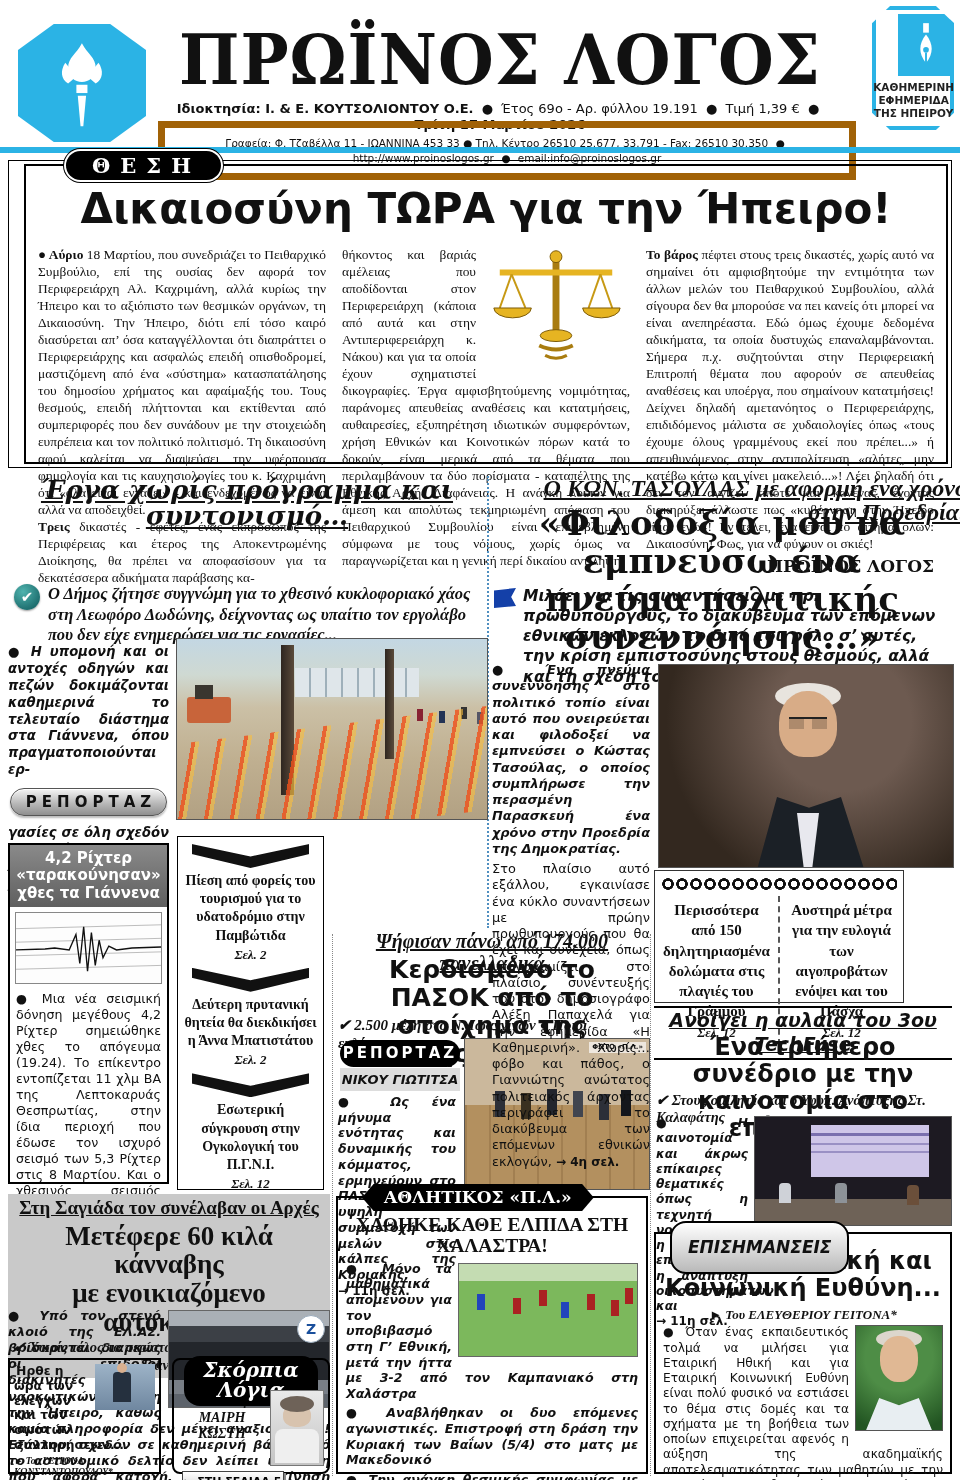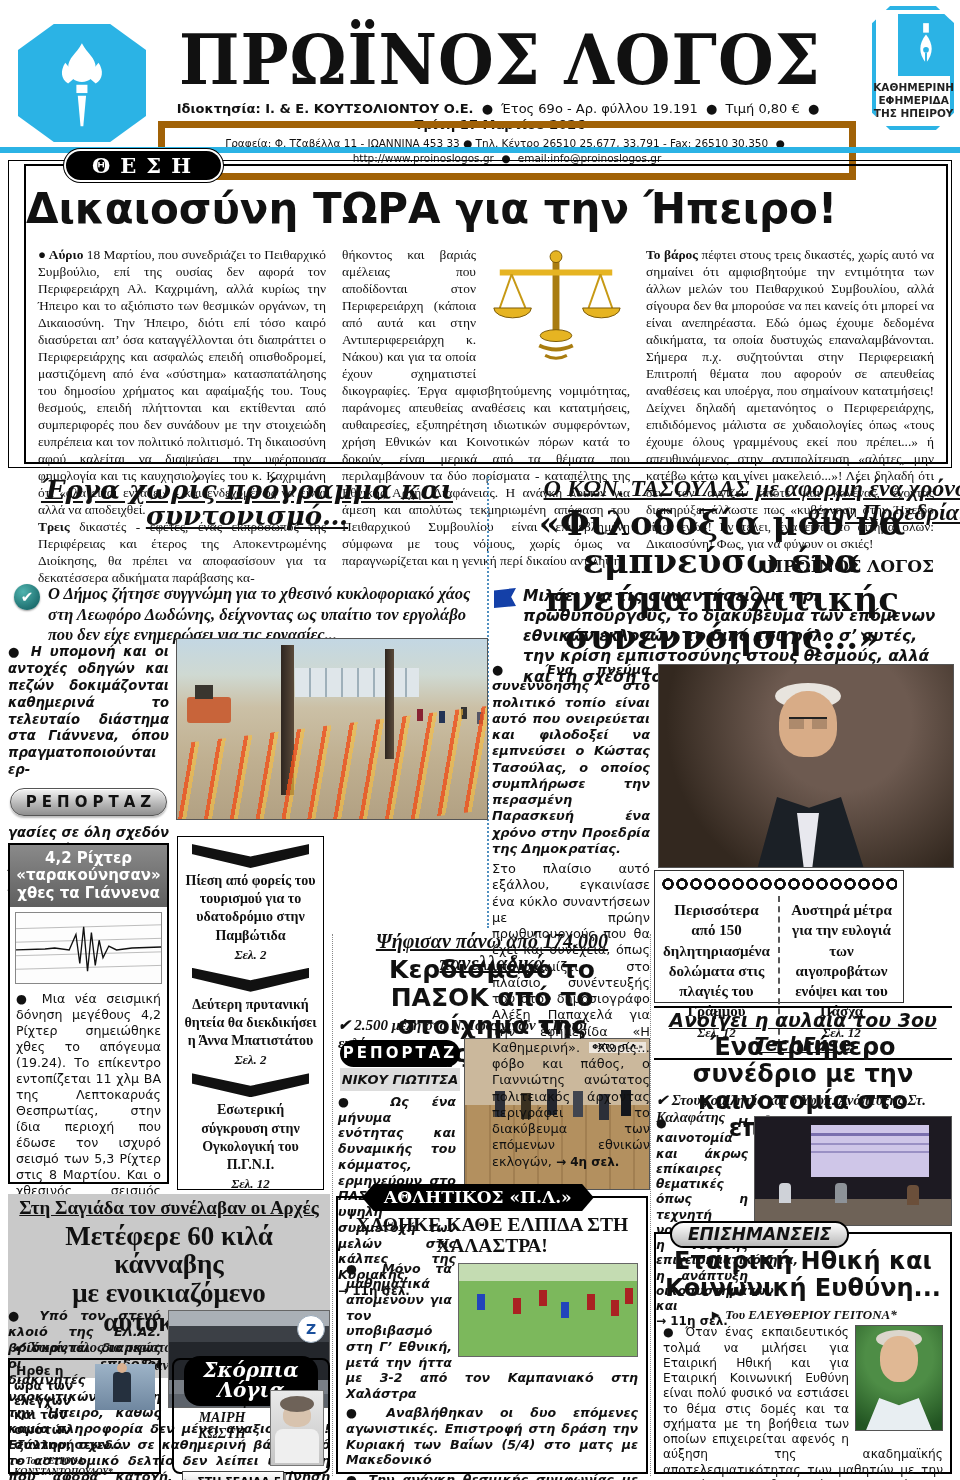--- a/index.html
+++ b/index.html
@@ -27,21 +27,21 @@
   .nib-bg{margin-top:8px;width:56px;height:62px;background:#2bb3e5;display:flex;align-items:center;justify-content:center;}
   .tagline{font:700 10.5px/1.25 "DejaVu Sans",sans-serif;text-align:center;margin-top:5px;color:#222;}
   .cyan-bar{left:0;top:147px;width:960px;height:6px;background:#2bb3e5;}
 
   
   .editorial{left:8px;top:160px;width:942px;height:306px;border:1px solid #000;}
   .ed-inner{position:absolute;left:3px;top:3px;right:3px;bottom:3px;border:2px solid #000;margin-left:12px;}
   .thesi{left:40px;top:-15px;background:#000;color:#fff;font:700 21px "DejaVu Serif",serif;
     letter-spacing:10px;padding:2px 20px 2px 26px;border-radius:16px;
     box-shadow:0 0 0 2px #fff,0 0 0 3px #000;}
-  .ed-head{left:0;right:0;top:22px;font:700 42px/1 "DejaVu Sans",sans-serif;}
+  .ed-head{left:0;right:0;top:22px;font:700 42px/1 "DejaVu Sans",sans-serif;text-align:center;}
   .ed-cols{position:absolute;left:12px;right:12px;top:80px;bottom:6px;display:flex;gap:16px;
     font:13.4px/1.27 "Liberation Serif",serif;text-align:justify;}
   .ed-col{flex:1;}
   .scales-wrap{float:right;width:148px;height:122px;margin:0 0 4px 6px;}
   .ed-sig{text-align:right;font:700 17px "DejaVu Serif",serif;margin-top:4px;}
 
   
   .vdiv1{left:487px;top:476px;height:452px;border-left:2px dotted #4f8fc0;}
   .vdiv2{left:650px;top:934px;height:542px;border-left:1px dotted #888;}
   .vdiv3{left:332px;top:934px;height:542px;border-left:1px dotted #888;}
@@ -199,21 +199,21 @@
   .ph-conf{left:754px;top:1116px;width:196px;height:108px;position:absolute;border:1px solid #555;background:#1d1a22;}
   .ph-conf .screen{position:absolute;left:56px;top:8px;width:118px;height:52px;background:#cfc6e8;
     background-image:linear-gradient(transparent 0 8px,#7a6fae 8px 11px,transparent 11px 18px,#9a90c4 18px 20px,transparent 20px 26px,#9a90c4 26px 28px,transparent 28px);}
   .ph-conf .stage{position:absolute;left:0;bottom:0;width:100%;height:24%;background:#6e6257;}
   .ph-conf .spk{position:absolute;left:24px;bottom:22px;width:12px;height:20px;background:#cfd2d8;border-radius:4px 4px 0 0;
     box-shadow:56px 0 0 #8d9298,128px 2px 0 #6b4f3a;}
 
   
   .epis{left:654px;top:1232px;width:298px;height:242px;border:2px solid #000;box-sizing:border-box;padding:10px 7px 4px;}
   .epis-tab{position:absolute;left:14px;top:-13px;background:linear-gradient(#fff,#b9b9b9);
-    border:2px solid #000;border-radius:16px;font:italic 700 17px/1 "DejaVu Sans";padding:3px 16px;}
+    border:2px solid #000;border-radius:16px;font:italic 700 17px/1 "DejaVu Sans";padding:16px 16px;}
   .epis-head{font:700 24px/1.12 "DejaVu Sans";text-align:center;margin-top:4px;}
   .epis-by{font:italic 700 13px/1.2 "Liberation Serif",serif;text-align:center;margin:5px 0 3px;}
   .ph-geitonas{float:right;width:86px;height:104px;margin:0 0 2px 6px;border:1px solid #555;position:relative;
     background:radial-gradient(circle at 50% 30%,#4e8d46 0 40%,#225522 90%);}
   .ph-geitonas .head{position:absolute;left:24px;top:10px;width:38px;height:46px;border-radius:46%;background:#e0b894;}
   .ph-geitonas .hair{position:absolute;left:20px;top:4px;width:46px;height:18px;border-radius:50%;background:#dcd6cc;}
   .ph-geitonas .shirt{position:absolute;left:10px;bottom:0;width:66px;height:36px;background:#e8eef2;
     clip-path:polygon(0 100%,20% 10%,50% 30%,80% 10%,100% 100%);}
   .epis-body{font:12.2px/1.25 "DejaVu Sans";text-align:justify;}
 </style>
@@ -231,21 +231,21 @@
         <rect x="26" y="36" width="8" height="6" fill="#fff"></rect>
         <polygon points="27,44 33,44 31,66 29,66" fill="#fff"></polygon>
       </svg>
     </div>
     <div class="abs mast-title">ΠΡΩΪΝΟΣ ΛΟΓΟΣ</div>
     <div class="abs info1">
       <span style="font-weight:700">Ιδιοκτησία: Ι. &amp; Ε. ΚΟΥΤΣΟΛΙΟΝΤΟΥ Ο.Ε.</span>
       <span class="sep">●</span>
       <span>Έτος 69ο - Αρ. φύλλου 19.191</span>
       <span class="sep">●</span>
-      <span>Τιμή 0,80 €</span>
+      <span>Τιμή 1,39 €</span>
       <span class="sep">●</span>
       <b>Τρίτη 17 Μαρτίου 2026</b>
     </div>
     <div class="abs info2">
       <span>Γραφεία: Φ. Τζαβέλλα 11 - ΙΩΑΝΝΙΝΑ 453 33 ● Τηλ. Κέντρο 26510 25.677, 33.791 - Fax: 26510 30.350</span>
       <span class="sep">●</span>
       <span>http://www.proinoslogos.gr</span>
       <span class="sep">●</span>
       <span>email:info@proinoslogos.gr</span>
     </div>

